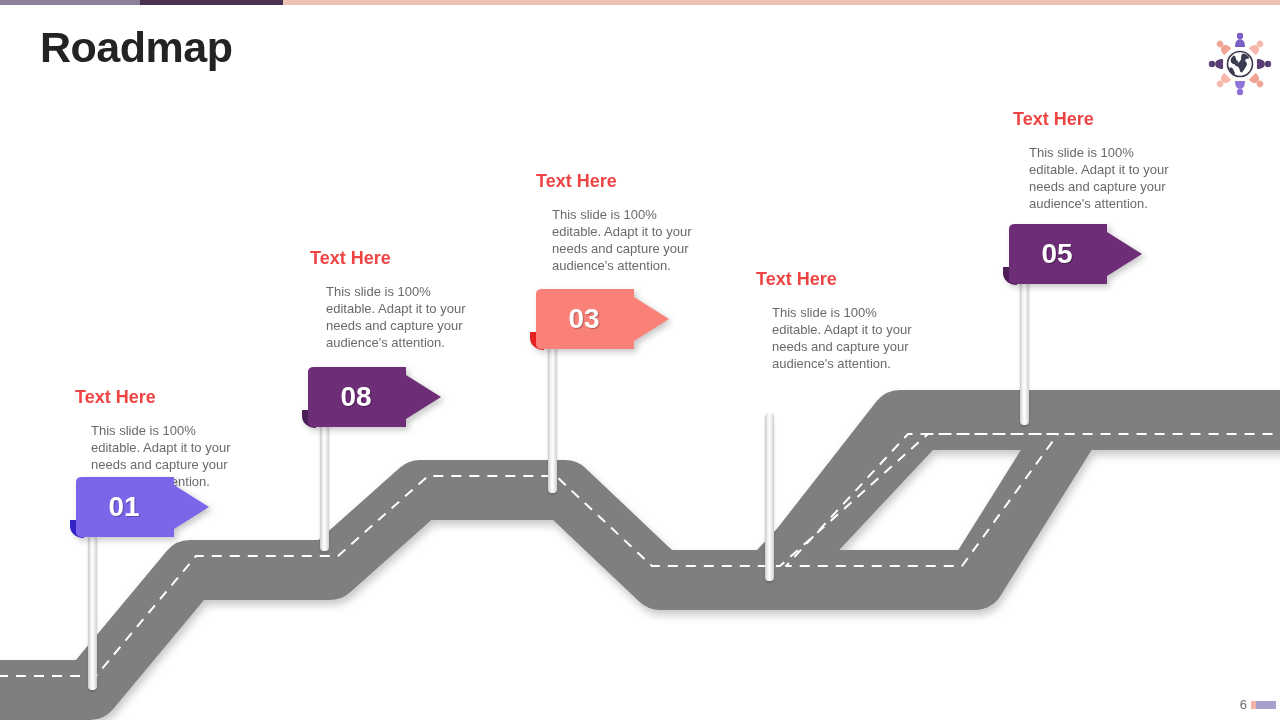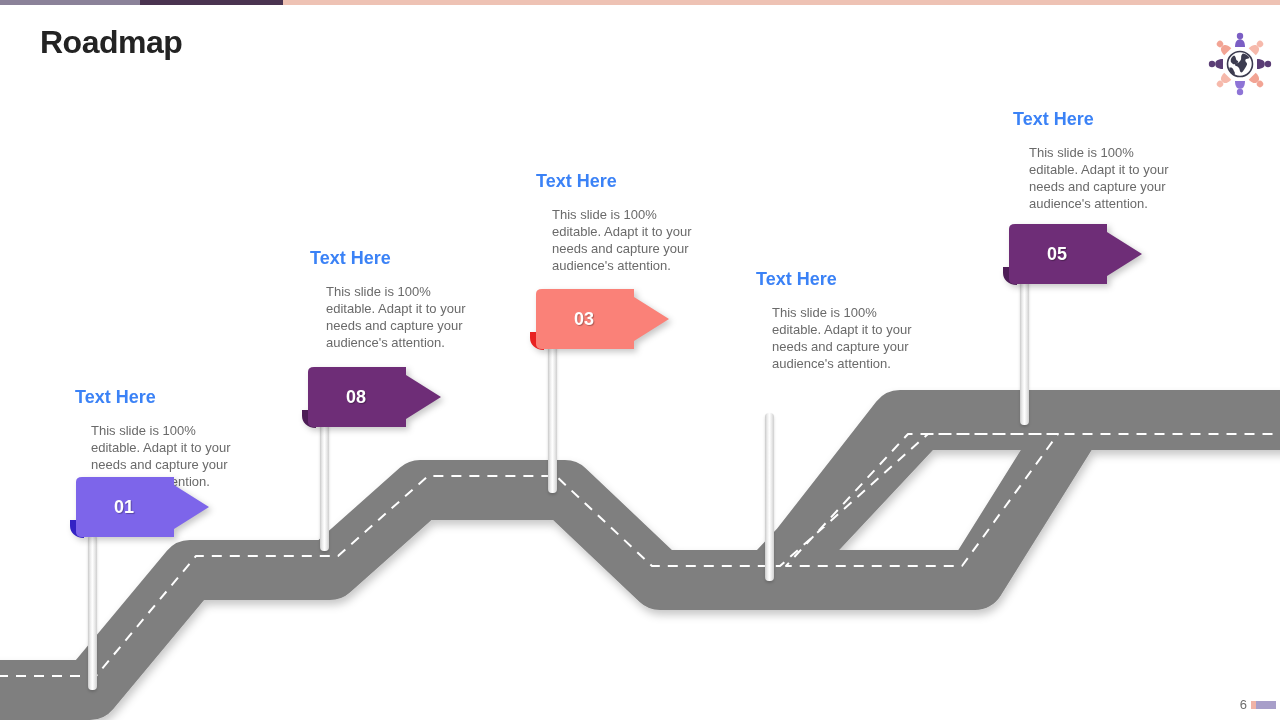--- a/index.html
+++ b/index.html
@@ -28,21 +28,21 @@
   .rule-seg { height: 100%; }
   .rule-seg.s0 { width: 140px; background: #8b8299; }
   .rule-seg.s1 { width: 143px; background: #4a3350; }
   .rule-seg.s2 { flex: 1 1 auto; background: #eec2b4; }
 
   
   #page-title {
     position: absolute;
     left: 40px;
     top: 26px;
-    font-size: 32px;
+    font-size: 43px;
     font-weight: bold;
     color: #232323;
     letter-spacing: -0.5px;
     line-height: 1;
   }
 
   
   #logo {
     position: absolute;
     left: 1203px;
@@ -60,21 +60,21 @@
     pointer-events: none;
   }
 
   
   .milestone {
     position: absolute;
   }
   .ms-heading {
     font-size: 18px;
     font-weight: bold;
-    color: #3b82f6;
+    color: #ef4444;
     white-space: nowrap;
     margin: 0 0 9px 0;
     line-height: 1;
   }
   .ms-body {
     font-size: 13px;
     color: #6a6a6a;
     line-height: 1.32;
     margin: 16px;
   }
@@ -97,21 +97,21 @@
     filter: drop-shadow(3px 3px 3px rgba(0,0,0,0.22));
   }
   .banner svg { display: block; overflow: visible; }
   .banner-num {
     position: absolute;
     top: 0;
     height: 62px;
     display: flex;
     align-items: center;
     justify-content: center;
-    font-size: 18px;
+    font-size: 28px;
     font-weight: bold;
     color: #ffffff;
     text-shadow: 1px 1px 1px rgba(0,0,0,0.30);
     pointer-events: none;
   }
 
   
   #page-number {
     position: absolute;
     right: 33px;

